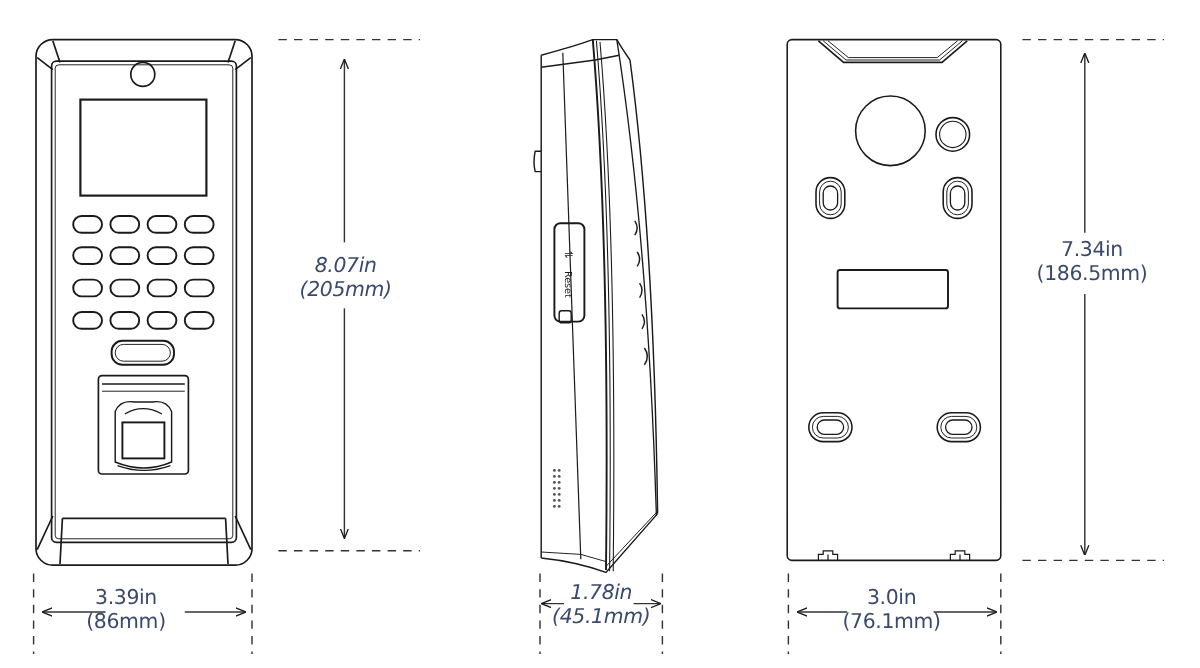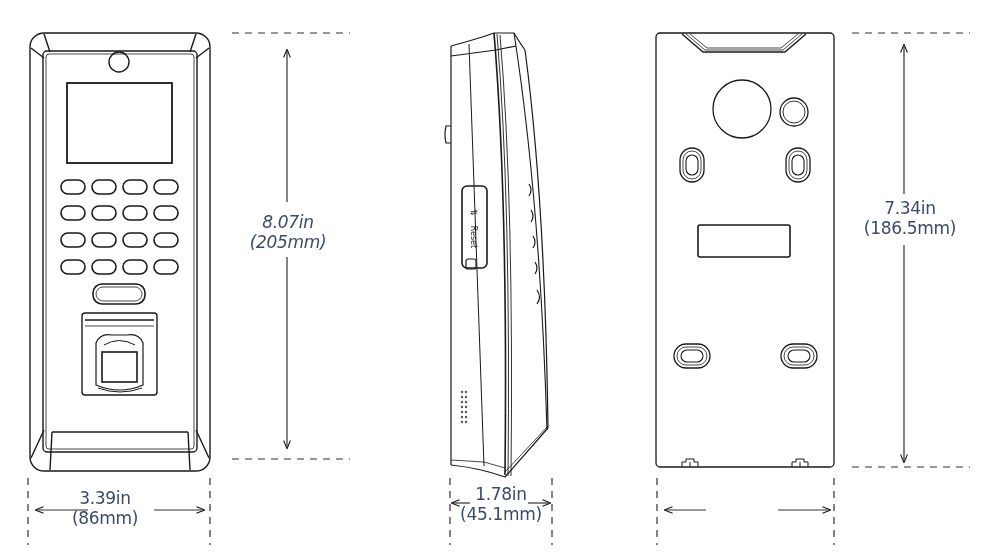--- a/index.html
+++ b/index.html
@@ -212,18 +212,22 @@
 <div class="dim-label" style="left:860px; top:198px; width:100px;">
   <div>7.34in</div>
   <div>(186.5mm)</div>
 </div>
 
 <div class="dim-label" style="left:68px; top:488px; width:74px; background:transparent;">
   <div>3.39in</div>
   <div>(86mm)</div>
 </div>
 
-<div class="dim-label" style="left:458px; top:484px; width:86px; background:transparent;">
+<div class="dim-label" style="left:458px; top:484px; width:86px; background:transparent;font-style:italic;">
   <div>1.78in</div>
   <div>(45.1mm)</div>
 </div>
 
+<div class="dim-label" style="left:702px; top:488px; width:82px; background:transparent;">
+  <div>3.0in</div>
+  <div>(76.1mm)</div>
+</div>
 </div>
 
 </body></html>

